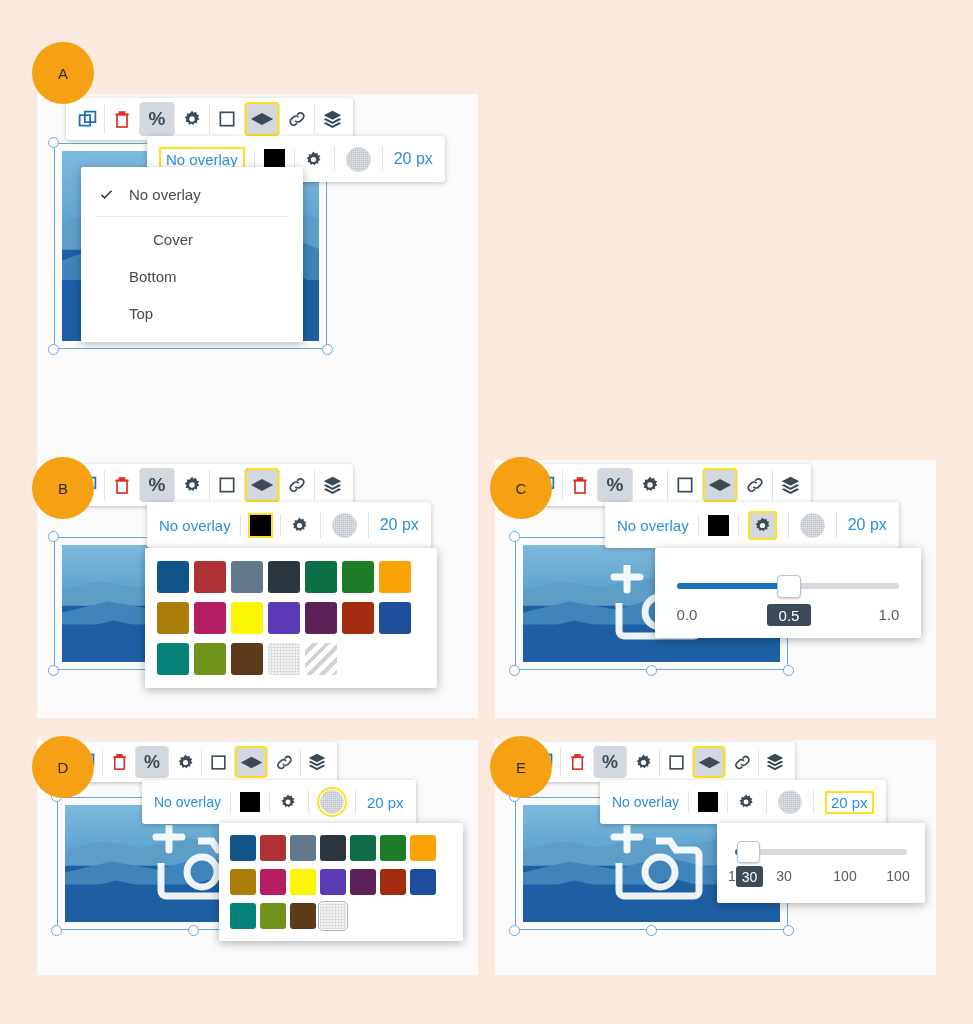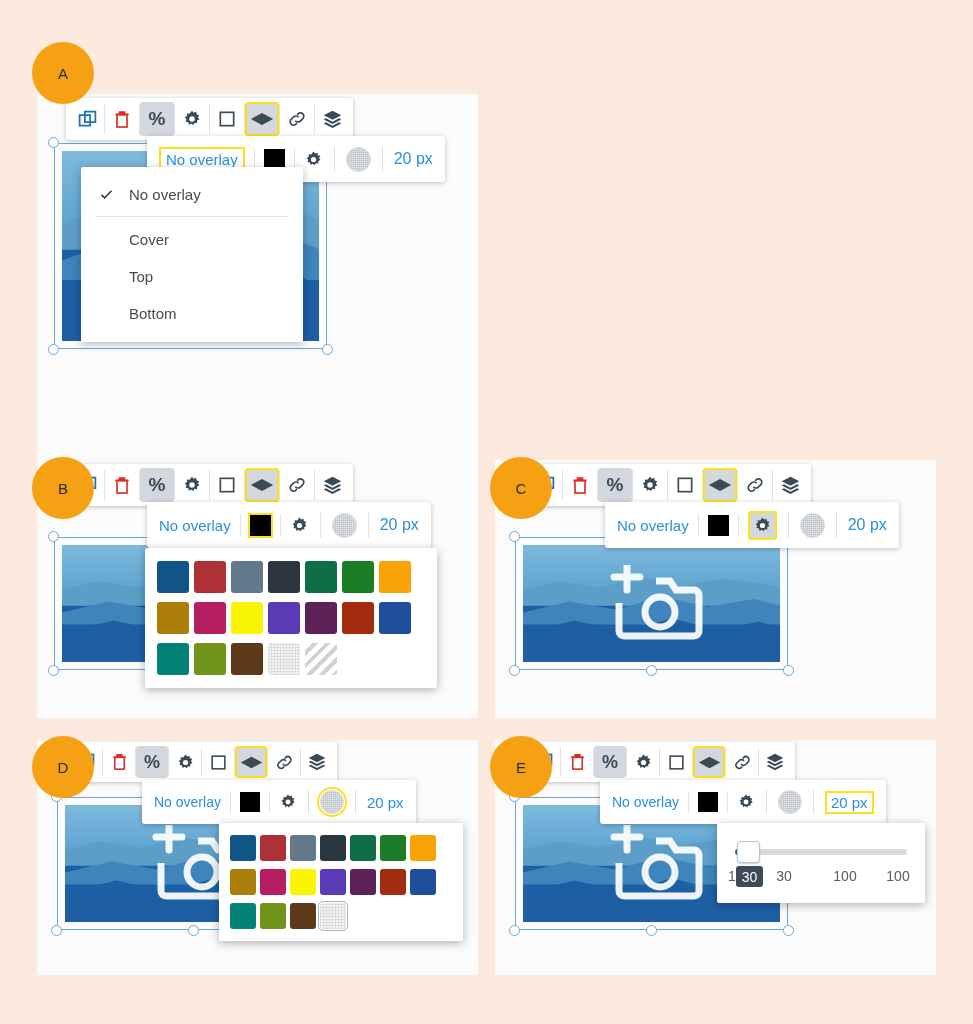--- a/index.html
+++ b/index.html
@@ -217,28 +217,28 @@
   </div>
 
   <div class="menu" style="left:44px;top:73px;width:222px;padding:10px 0;">
     <div class="menu-item" style="height:35px;padding-left:18px;font-size:15px;">
       <svg width="15" height="15" viewBox="0 0 24 24" fill="none" stroke="#2b3c49" stroke-width="2.6" style="margin-right:15px;">
           <path d="M4 12.5l5 5L20 6"></path>
         </svg>
       <span>No overlay</span>
     </div>
     <div class="menu-div"></div>
+    <div class="menu-item" style="height:37px;padding-left:72px;font-size:15px;">
+      <span>Cover</span>
+    </div>
     <div class="menu-item" style="height:37px;padding-left:48px;font-size:15px;">
-      <span>Cover</span>
+      <span>Bottom</span>
     </div>
     <div class="menu-item" style="height:37px;padding-left:48px;font-size:15px;">
       <span>Top</span>
-    </div>
-    <div class="menu-item" style="height:37px;padding-left:48px;font-size:15px;">
-      <span>Bottom</span>
     </div>
   </div>
 </div>
 <div class="badge" style="left:32px;top:42px;">
   <span>A</span>
 </div>
 
 <div class="panel" style="left:37px;top:460px;width:441px;height:258px;">
 
   <div class="sel-wrap" style="left:17px;top:77px;width:273px;height:133px;">
@@ -449,20 +449,28 @@
         <path d="M12 2l2 2.4 3-1 .6 3.1 3 .9-1.6 2.7 1.9 2.5-2.9 1.3.2 3.2-3.1-.5-1.7 2.7-2.4-2-2.7 1.7-.8-3.1-3.1-.6 1-3-2.1-2.3 2.8-1.5-.3-3.2 3.2.3z"></path>
         <circle cx="12" cy="12" r="3.3" fill="#fff"></circle>
       </svg>
     </div>
     <div class="tsep" style="margin:10px 11px;"></div>
     <div class="blurdot" style="width:25px;height:25px;"></div>
     <div class="tsep" style="margin:10px 11px;"></div>
     <span class="pxval" style="font-size:16px;">20 px</span>
   </div>
 
+  <div class="spop" style="left:160px;top:88px;width:266px;height:90px;">
+    <div class="track" style="left:22px;top:35px;width:222px;"></div>
+    <div class="track-fill" style="left:22px;top:35px;width:111px;"></div>
+    <div class="thumb" style="left:122px;top:27px;width:24px;height:23px;"></div>
+    <div class="tick" style="left:12px;top:58px;width:40px;font-size:15px;">0.0</div>
+    <div class="tipval" style="left:112px;top:56px;width:44px;height:22px;font-size:15px;">0.5</div>
+    <div class="tick" style="left:214px;top:58px;width:40px;font-size:15px;">1.0</div>
+  </div>
 </div>
 <div class="badge" style="left:490px;top:457px;">
   <span>C</span>
 </div>
 
 <div class="panel" style="left:37px;top:740px;width:441px;height:235px;">
 
   <div class="sel-wrap" style="left:20px;top:57px;width:273px;height:133px;">
     <div class="sel-box"></div>
     <div class="handle h-tl"></div>

